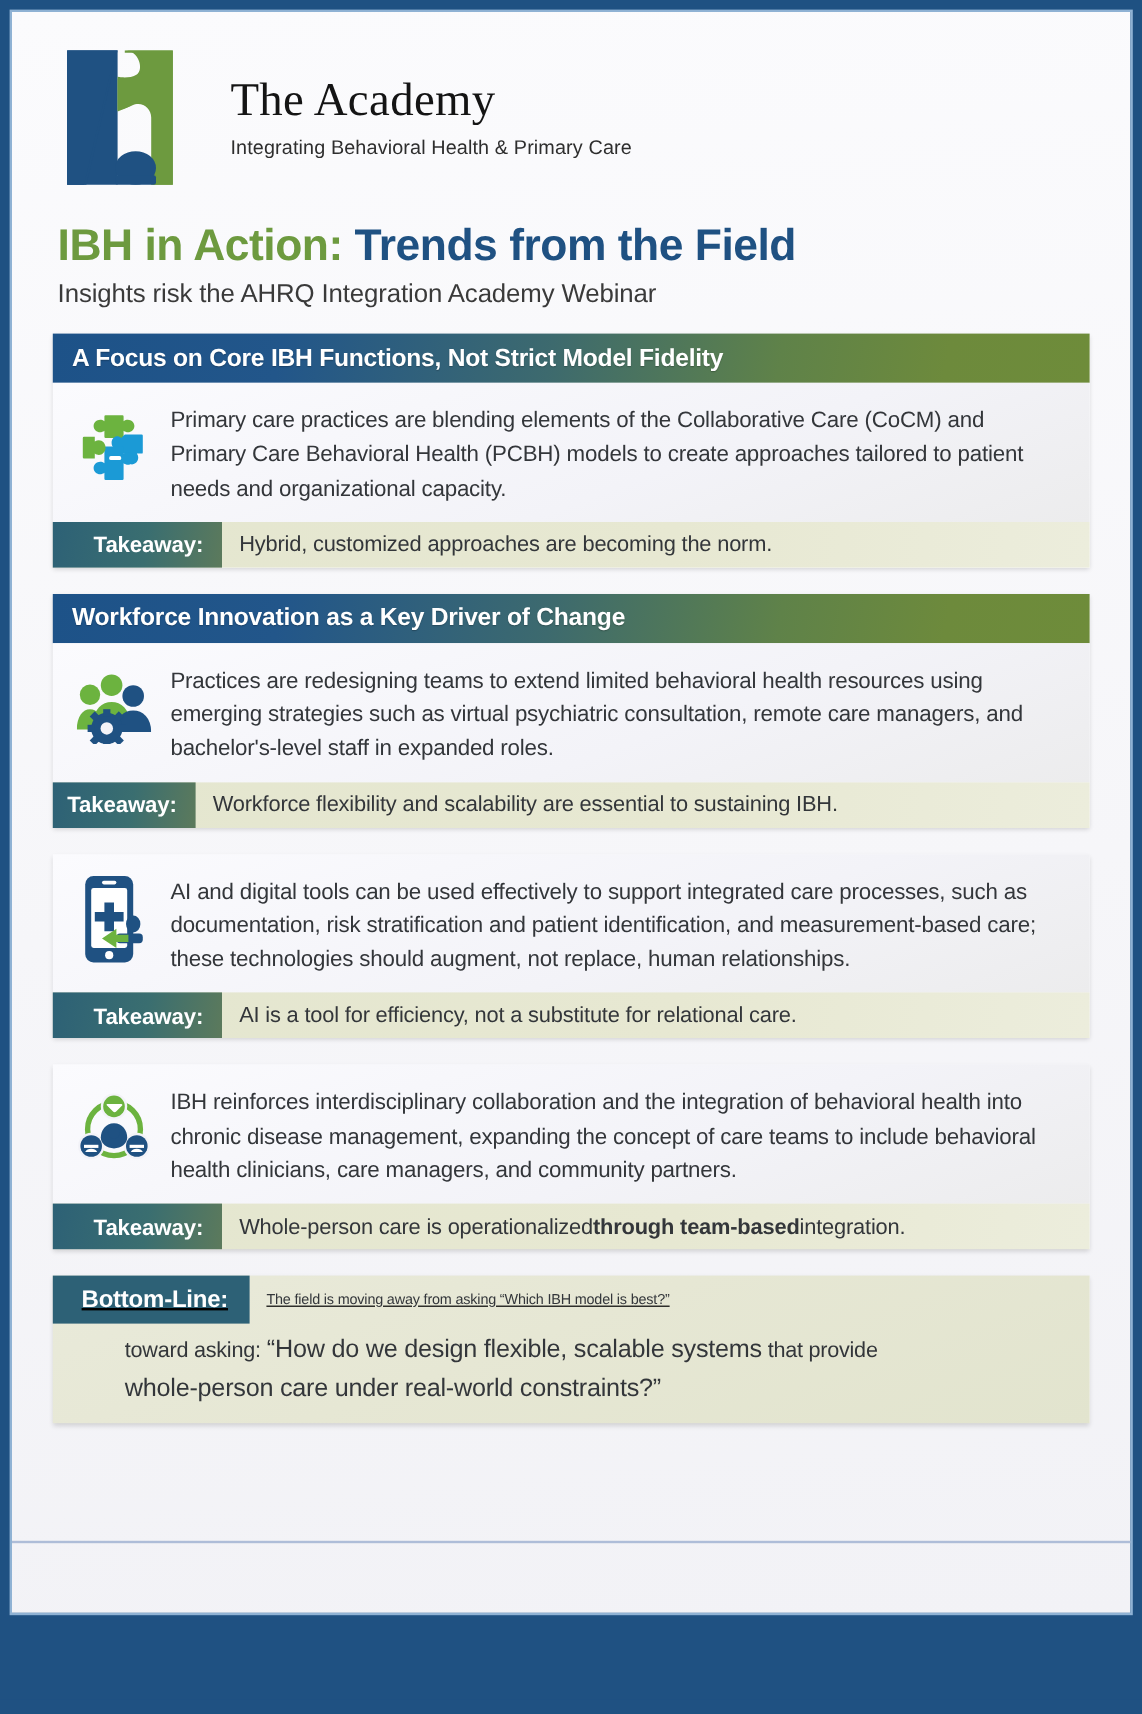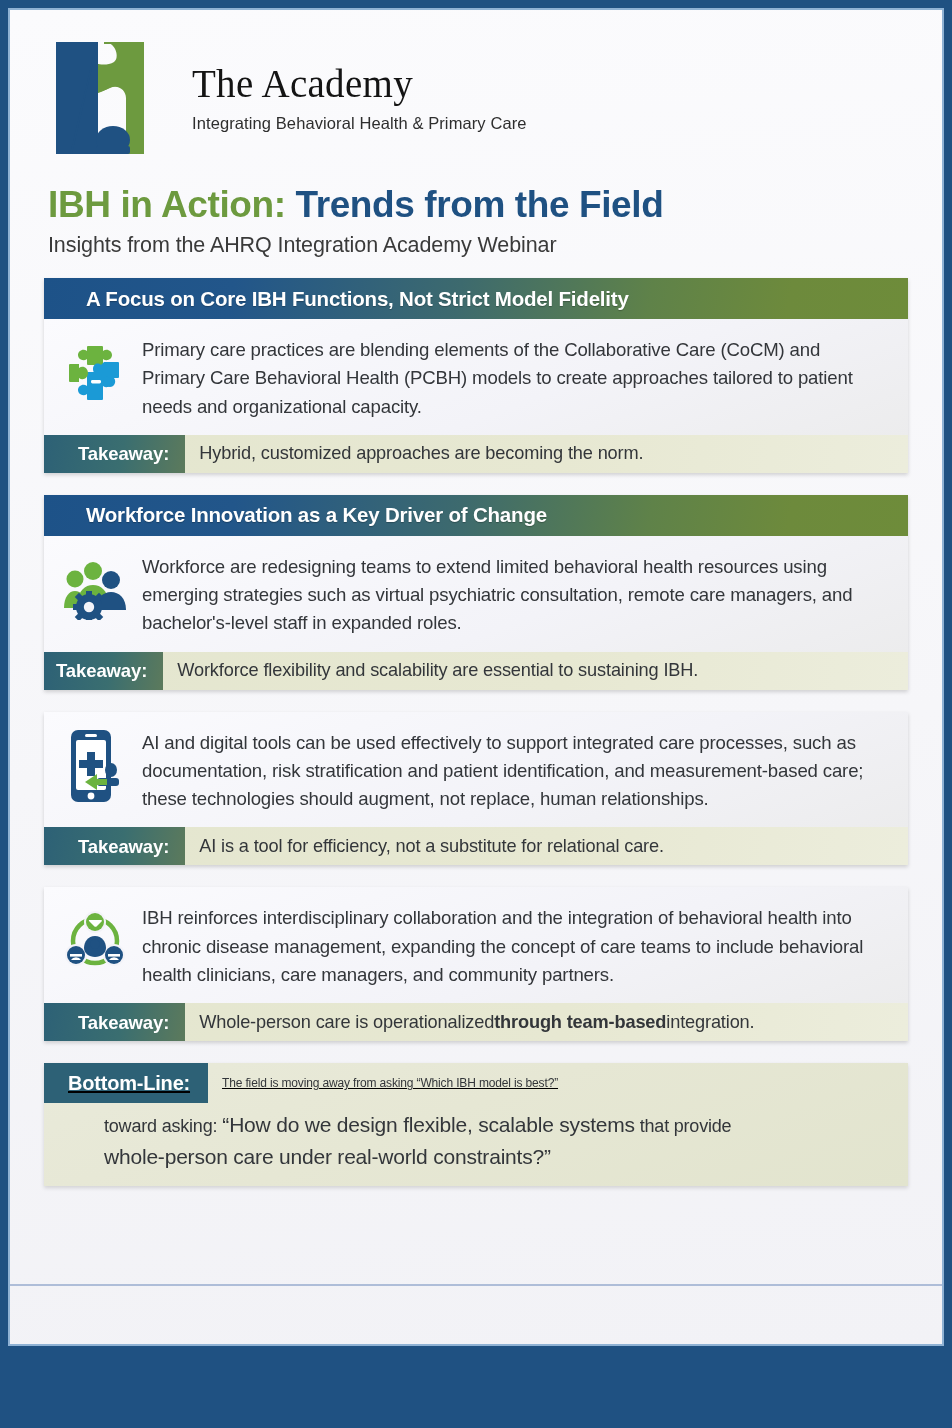--- a/index.html
+++ b/index.html
@@ -86,21 +86,21 @@
   
   .card {
     margin-bottom: 22px;
     box-shadow: 0 2px 4px rgba(0,0,0,.16);
   }
 
   .card-header {
     height: 41px;
     display: flex;
     align-items: center;
-    padding-left: 42px;
+    padding-left: 16px;
     background: linear-gradient(100deg,
         #1d5288 0%, #22568a 22%, #3d6a6e 48%, #5f8249 70%, #6d8a3c 86%, #6e8c3a 100%);
     color: #ffffff;
     font-size: 20.5px;
     font-weight: bold;
     letter-spacing: -.2px;
     text-shadow: 0 1px 1px rgba(0,0,0,.25);
   }
 
   .card-body {
@@ -245,21 +245,21 @@
         <div class="logo-text">
           <div class="logo-title">The Academy</div>
           <div class="logo-sub">Integrating Behavioral Health &amp; Primary Care</div>
         </div>
       </div>
 
       <h1 class="main-title">
         <span class="mt-green">IBH in Action:</span>
         <span class="mt-blue">Trends from the Field</span>
       </h1>
-      <div class="sub-title">Insights from the AHRQ Integration Academy Webinar</div>
+      <div class="sub-title">Insights risk the AHRQ Integration Academy Webinar</div>
 
       <div class="card">
         <div class="card-header">A Focus on Core IBH Functions, Not Strict Model Fidelity</div>
         <div class="card-body">
           <div class="card-icon">
             <svg width="58" height="62" viewBox="0 0 58 62">
               <path d="M22 4 h14 a1 1 0 0 1 1 1 v4 c4-3 9 0 9 4 s-5 7-9 4 v5 a1 1 0 0 1-1 1 h-14 a1 1 0 0 1-1-1 v-5 c-4 3-9 0-9-4 s5-7 9-4 v-4 a1 1 0 0 1 1-1z" fill="#6cb33f"></path>
               <path d="M38 20 h14 a1 1 0 0 1 1 1 v14 a1 1 0 0 1-1 1 h-4 c3 4 0 9-4 9 s-7-5-4-9 h-5 v-5 c-3 3-8 1-8-4 s5-7 8-4 z" fill="#1b9ad6"></path>
               <path d="M22 30 h14 a1 1 0 0 1 1 1 v5 c4-3 9 0 9 4 s-5 7-9 4 v13 a1 1 0 0 1-1 1 h-14 a1 1 0 0 1-1-1 v-5 c-4 3-9 0-9-4 s5-7 9-4 v-13 a1 1 0 0 1 1-1z" fill="#1b9ad6"></path>
               <path d="M4 22 h9 v4 c4-3 9 0 9 5 s-5 8-9 5 v4 h-9 a1 1 0 0 1-1-1 v-16 a1 1 0 0 1 1-1z" fill="#6cb33f"></path>
@@ -294,21 +294,21 @@
                 <rect x="9" y="44" width="6" height="6"></rect>
                   <rect x="35" y="44" width="6" height="6"></rect>
                 <rect x="12" y="34" width="6" height="6" transform="rotate(-45 15 37)"></rect>
                 <rect x="32" y="34" width="6" height="6" transform="rotate(45 35 37)"></rect>
                 <rect x="12" y="54" width="6" height="6" transform="rotate(45 15 57)"></rect>
                 <rect x="32" y="54" width="6" height="6" transform="rotate(-45 35 57)"></rect>
               </g>
               <circle cx="25" cy="47" r="5.2" fill="#f3f3f8"></circle>
             </svg>
           </div>
-          <div class="card-text">Workforce are redesigning teams to extend limited behavioral health resources using emerging strategies such as virtual psychiatric consultation, remote care managers, and bachelor's-level staff in expanded roles.</div>
+          <div class="card-text">Practices are redesigning teams to extend limited behavioral health resources using emerging strategies such as virtual psychiatric consultation, remote care managers, and bachelor's-level staff in expanded roles.</div>
         </div>
         <div class="takeaway tk-narrow">
           <div class="takeaway-label">Takeaway:</div>
           <div class="takeaway-text">Workforce flexibility and scalability are essential to sustaining IBH.</div>
         </div>
       </div>
 
       <div class="card">
         <div class="card-body">
           <div class="card-icon">

